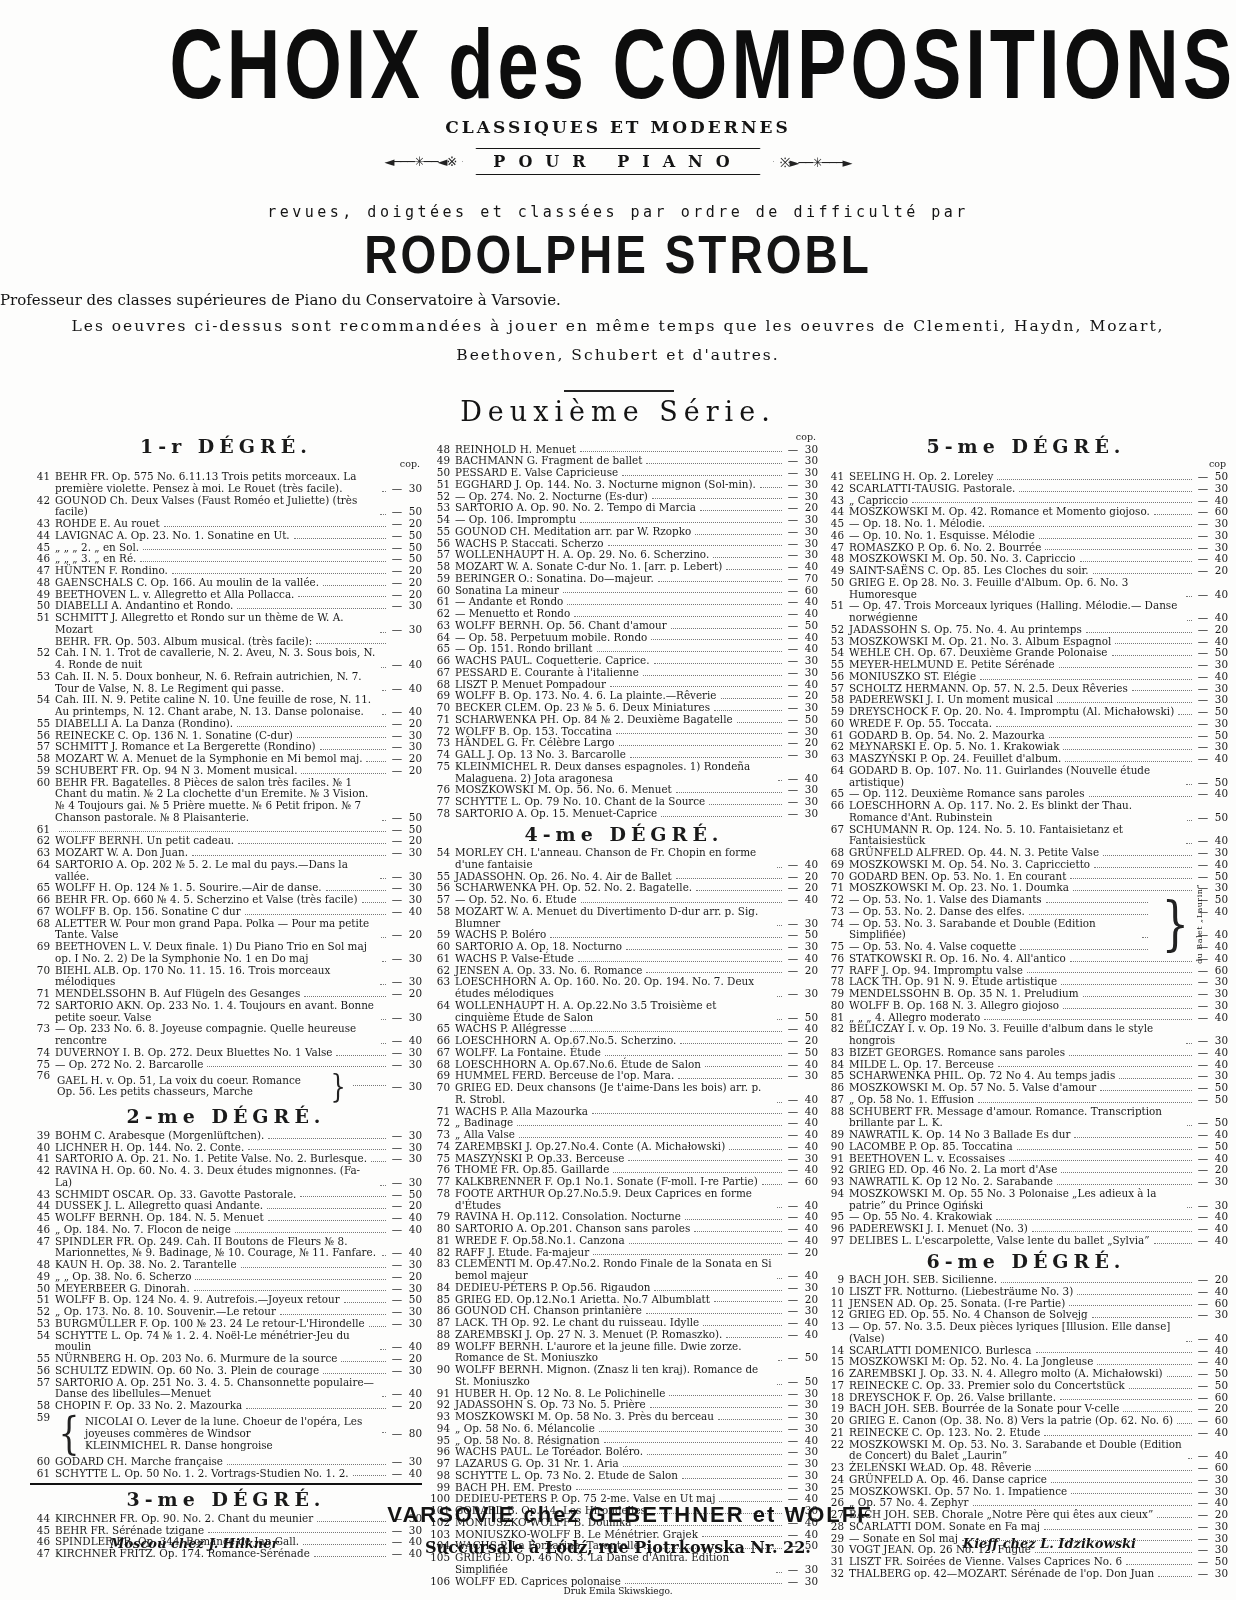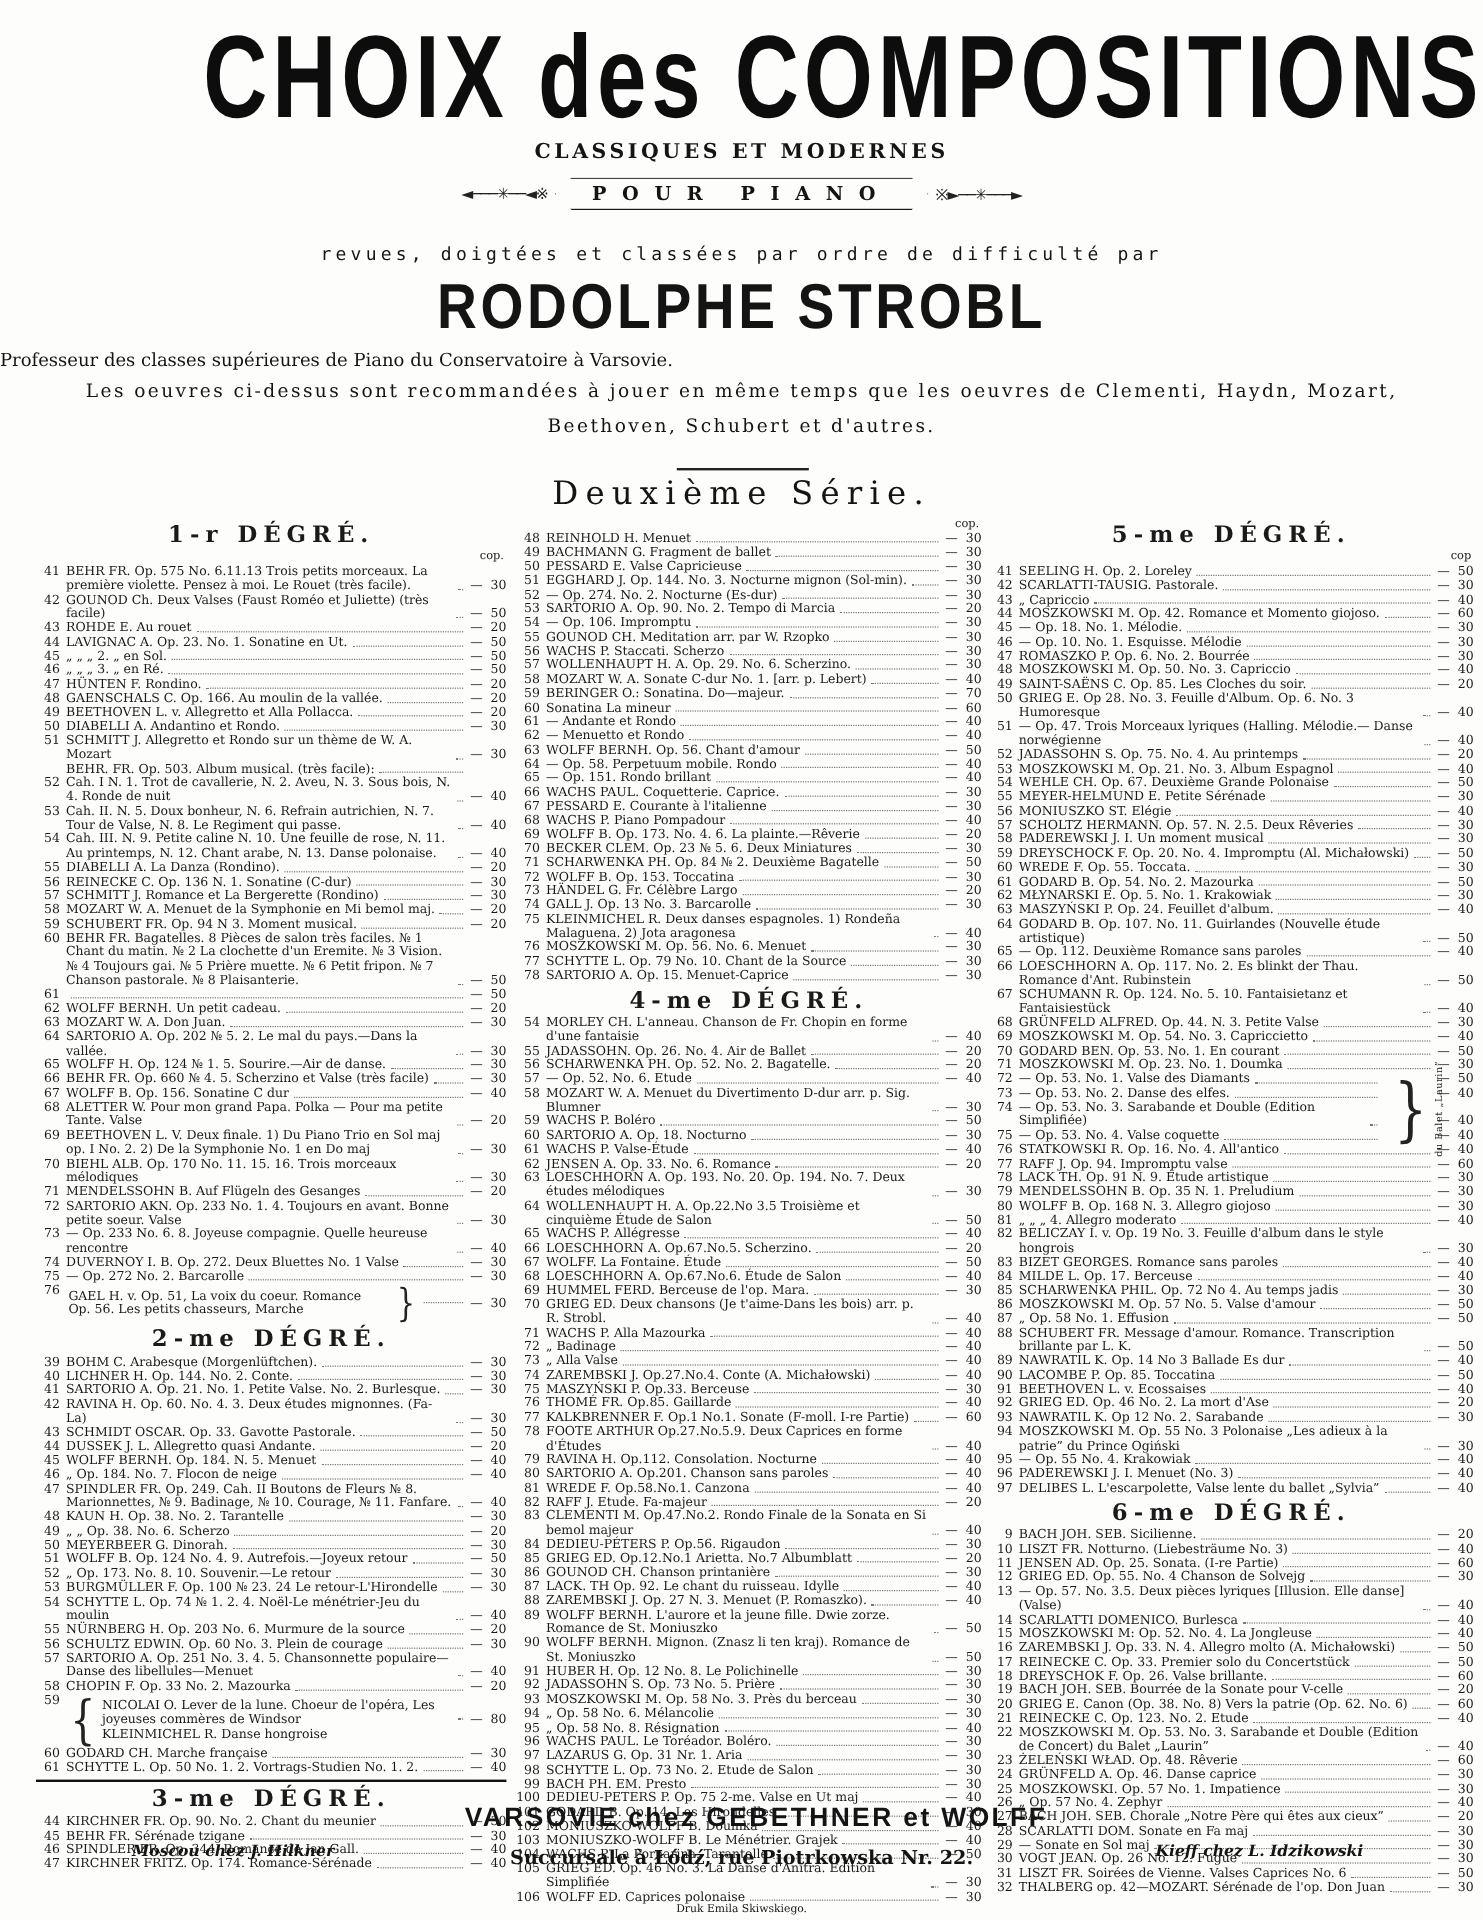--- a/index.html
+++ b/index.html
@@ -700,21 +700,21 @@
       </div>
       <div class="entry">
         <span class="num">67</span>
         <span class="txt">PESSARD E. Courante à l'italienne</span>
         <span class="leader"></span>
         <span class="dash">—</span>
         <span class="price">30</span>
       </div>
       <div class="entry">
         <span class="num">68</span>
-        <span class="txt">WACHS P. Piano Pompadour</span>
+        <span class="txt">LISZT P. Menuet Pompadour</span>
         <span class="leader"></span>
         <span class="dash">—</span>
         <span class="price">40</span>
       </div>
       <div class="entry">
         <span class="num">69</span>
         <span class="txt">WOLFF B. Op. 173. No. 4. 6. La plainte.—Rêverie</span>
         <span class="leader"></span>
         <span class="dash">—</span>
         <span class="price">20</span>
@@ -843,21 +843,21 @@
       </div>
       <div class="entry">
         <span class="num">62</span>
         <span class="txt">JENSEN A. Op. 33. No. 6. Romance</span>
         <span class="leader"></span>
         <span class="dash">—</span>
         <span class="price">20</span>
       </div>
       <div class="entry">
         <span class="num">63</span>
-        <span class="txt">LOESCHHORN A. Op. 193. No. 20. Op. 194. No. 7. Deux études mélodiques</span>
+        <span class="txt">LOESCHHORN A. Op. 160. No. 20. Op. 194. No. 7. Deux études mélodiques</span>
         <span class="leader"></span>
         <span class="dash">—</span>
         <span class="price">30</span>
       </div>
       <div class="entry">
         <span class="num">64</span>
         <span class="txt">WOLLENHAUPT H. A. Op.22.No 3.5 Troisième et cinquième Étude de Salon</span>
         <span class="leader"></span>
         <span class="dash">—</span>
         <span class="price">50</span>

